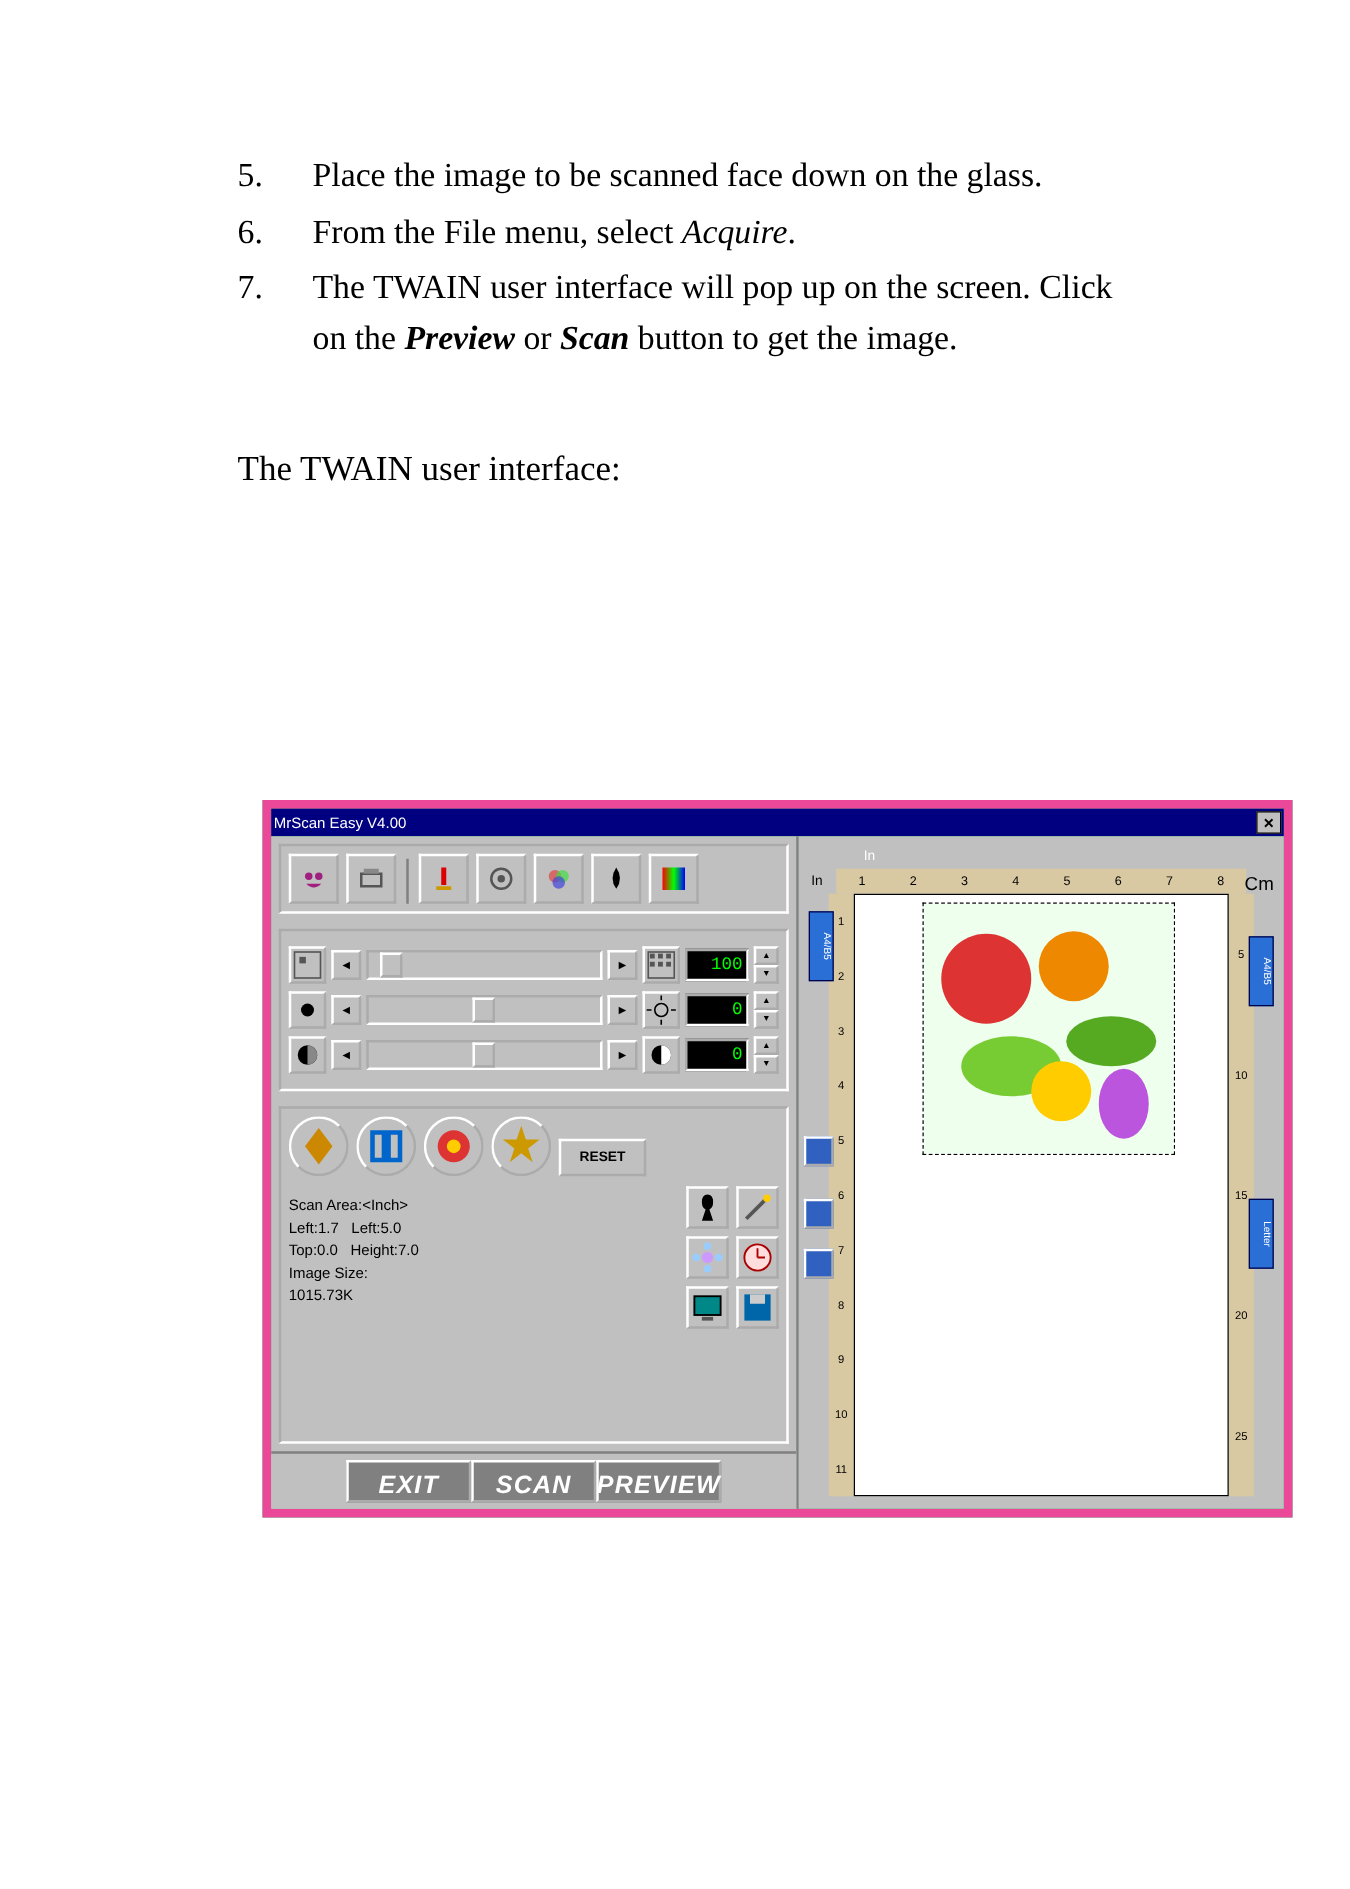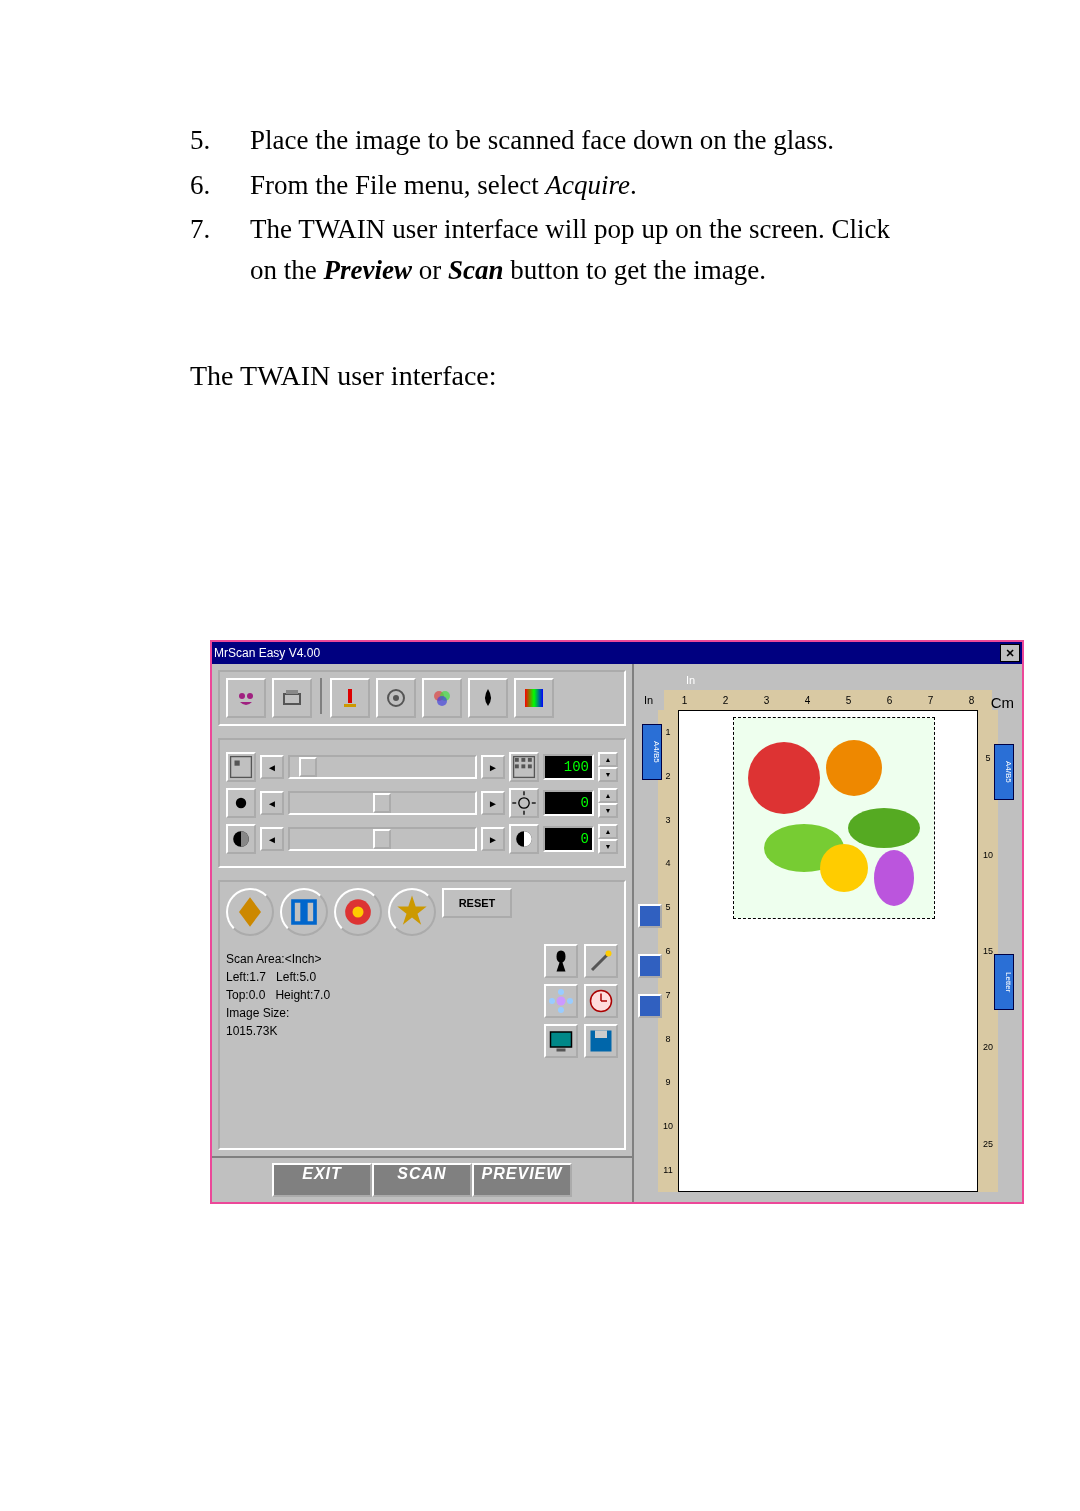--- a/index.html
+++ b/index.html
@@ -8,50 +8,50 @@
   .ol li{display:flex;margin-bottom:4px}
   .ol .num{width:60px;flex:none}
   .ol .txt{flex:1}
   .just{text-align:justify}
   .italic{font-style:italic}
   .bi{font-weight:bold;font-style:italic}
   .h2{font-weight:normal;font-size:28px;margin-top:70px}
   .pgnum{position:absolute;bottom:300px;left:0;width:1080px;text-align:center;font-size:26px}
 
   
-  .shot{position:absolute;left:210px;top:640px;width:810px;height:560px;border:2px solid #ec4899;background:#22c55e;font-family:Arial,sans-serif;font-size:12px;color:#000}
+  .shot{position:absolute;left:210px;top:640px;width:810px;height:560px;border:7px solid #ec4899;background:#22c55e;font-family:Arial,sans-serif;font-size:12px;color:#000}
   .titlebar{height:22px;background:#000080;color:#fff;display:flex;align-items:center;justify-content:space-between;padding:0 2px;font-size:12px}
   .closebtn{width:18px;height:16px;background:#c0c0c0;border:1px solid #000;display:flex;align-items:center;justify-content:center;font-weight:bold;font-size:11px;color:#000}
   .body{display:flex;height:calc(100% - 22px)}
   .left{width:420px;background:#c0c0c0;border-right:2px solid #808080;display:flex;flex-direction:column}
   .right{flex:1;background:#c0c0c0;position:relative}
 
   .panel{border:2px inset #fff;margin:6px;padding:6px;background:#c0c0c0}
-  .toolrow{display:flex;gap:6px;align-items:flex-start}
+  .toolrow{display:flex;gap:6px;align-items:flex-end}
   .tbtn{width:36px;height:36px;border:2px outset #fff;background:#c0c0c0;display:flex;align-items:center;justify-content:center}
   .tbtn svg{width:24px;height:24px}
   .divider{width:2px;height:36px;background:#808080;margin:0 2px}
 
   .sliderrow{display:flex;align-items:center;gap:4px;margin:6px 0}
   .sicon{width:26px;height:26px;border:2px outset #fff;background:#c0c0c0;display:flex;align-items:center;justify-content:center}
   .arrow{width:20px;height:20px;border:2px outset #fff;background:#c0c0c0;display:flex;align-items:center;justify-content:center;font-size:10px}
   .track{flex:1;height:20px;border:2px inset #fff;background:#c0c0c0;position:relative}
   .thumb{position:absolute;top:0;width:14px;height:16px;background:#c0c0c0;border:2px outset #fff}
   .valbox{width:44px;height:22px;border:2px inset #fff;background:#000;color:#0f0;text-align:right;padding-right:3px;font-family:Liberation Mono, monospace;font-size:14px;display:flex;align-items:center;justify-content:flex-end}
   .spin{display:flex;flex-direction:column}
   .spinb{width:16px;height:11px;border:2px outset #fff;background:#c0c0c0;font-size:7px;display:flex;align-items:center;justify-content:center}
 
   .round{width:44px;height:44px;border-radius:50%;border:2px outset #fff;background:#c0c0c0;display:flex;align-items:center;justify-content:center}
   .resetbtn{width:66px;height:26px;border:2px outset #fff;background:#c0c0c0;display:flex;align-items:center;justify-content:center;font-size:11px;font-weight:bold}
   .info{font-size:12px;line-height:1.5;margin-top:6px}
   .sidebtns{display:flex;flex-direction:column;gap:6px;margin-left:auto}
   .sidebtn{width:30px;height:30px;border:2px outset #fff;background:#c0c0c0;display:flex;align-items:center;justify-content:center}
 
   .botbar{margin-top:auto;height:44px;background:#c0c0c0;display:flex;align-items:center;justify-content:center;gap:0;border-top:2px solid #808080}
-  .bbtn{width:96px;height:30px;border:2px outset #fff;background:#808080;color:#fff;font-style:italic;font-weight:bold;display:flex;align-items:flex-start;justify-content:center;font-size:16px;letter-spacing:1px}
+  .bbtn{width:96px;height:30px;border:2px outset #fff;background:#808080;color:#fff;font-style:italic;font-weight:bold;display:flex;align-items:flex-end;justify-content:center;font-size:20px;letter-spacing:1px}
 
   
   .rulerTop{position:absolute;left:30px;top:26px;right:30px;height:20px;background:#d9c9a3;color:#000;font-size:10px;display:flex;align-items:center;justify-content:space-around}
   .unitIn{position:absolute;left:52px;top:10px;font-size:11px;color:#fff}
   .unitIn2{position:absolute;left:10px;top:30px;font-size:11px}
   .unitCm{position:absolute;right:8px;top:30px;font-size:15px}
   .rulerLeft{position:absolute;left:24px;top:46px;width:20px;bottom:10px;background:#d9c9a3;display:flex;flex-direction:column;justify-content:space-around;align-items:center;font-size:9px}
   .rulerRight{position:absolute;right:24px;top:46px;width:20px;bottom:10px;background:#d9c9a3;display:flex;flex-direction:column;justify-content:space-around;align-items:center;font-size:9px}
   .preview{position:absolute;left:44px;top:46px;right:44px;bottom:10px;background:#fff;border:1px solid #000;overflow:hidden}
   .selbox{position:absolute;left:54px;top:6px;width:200px;height:200px;border:1px dashed #000}

